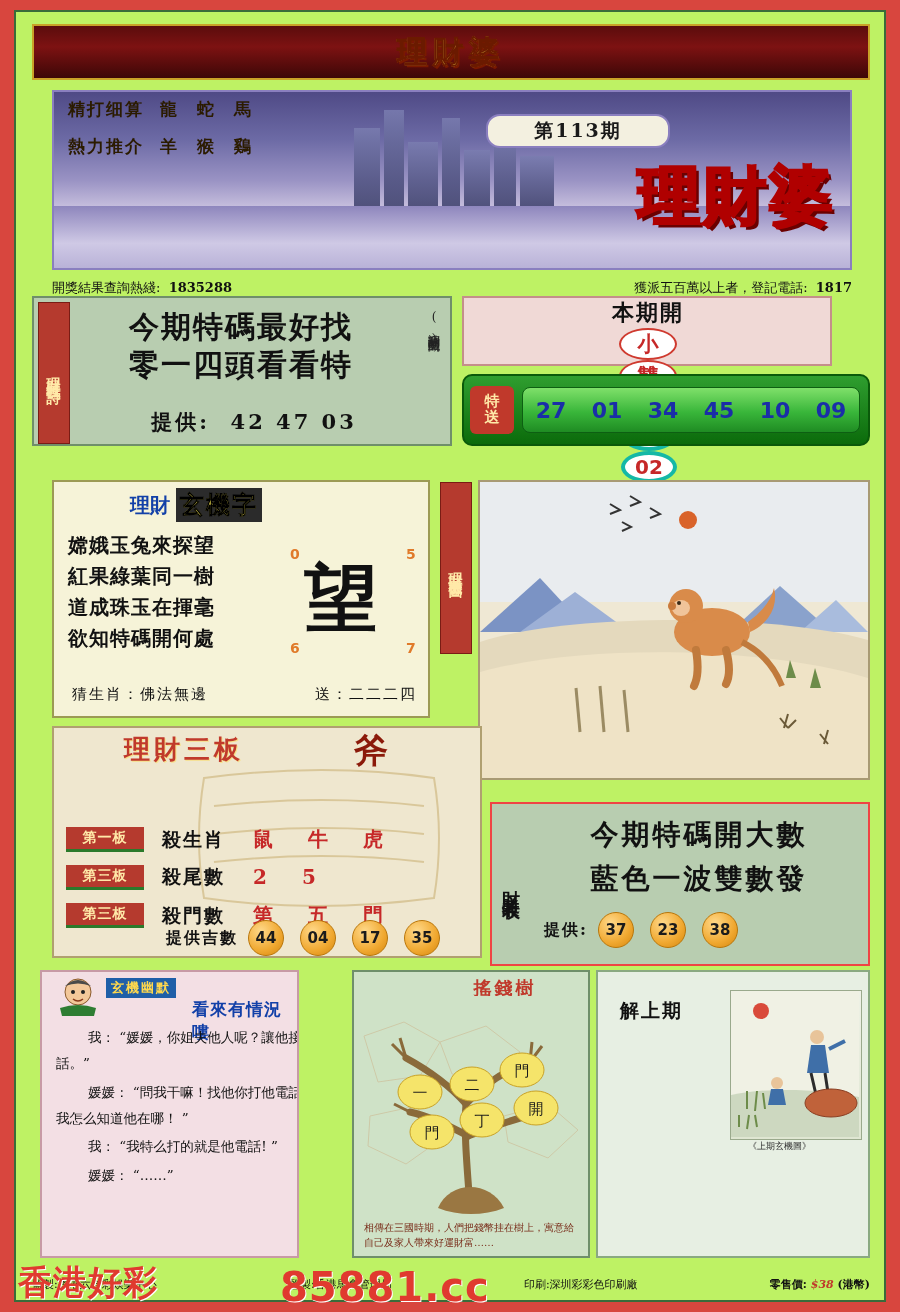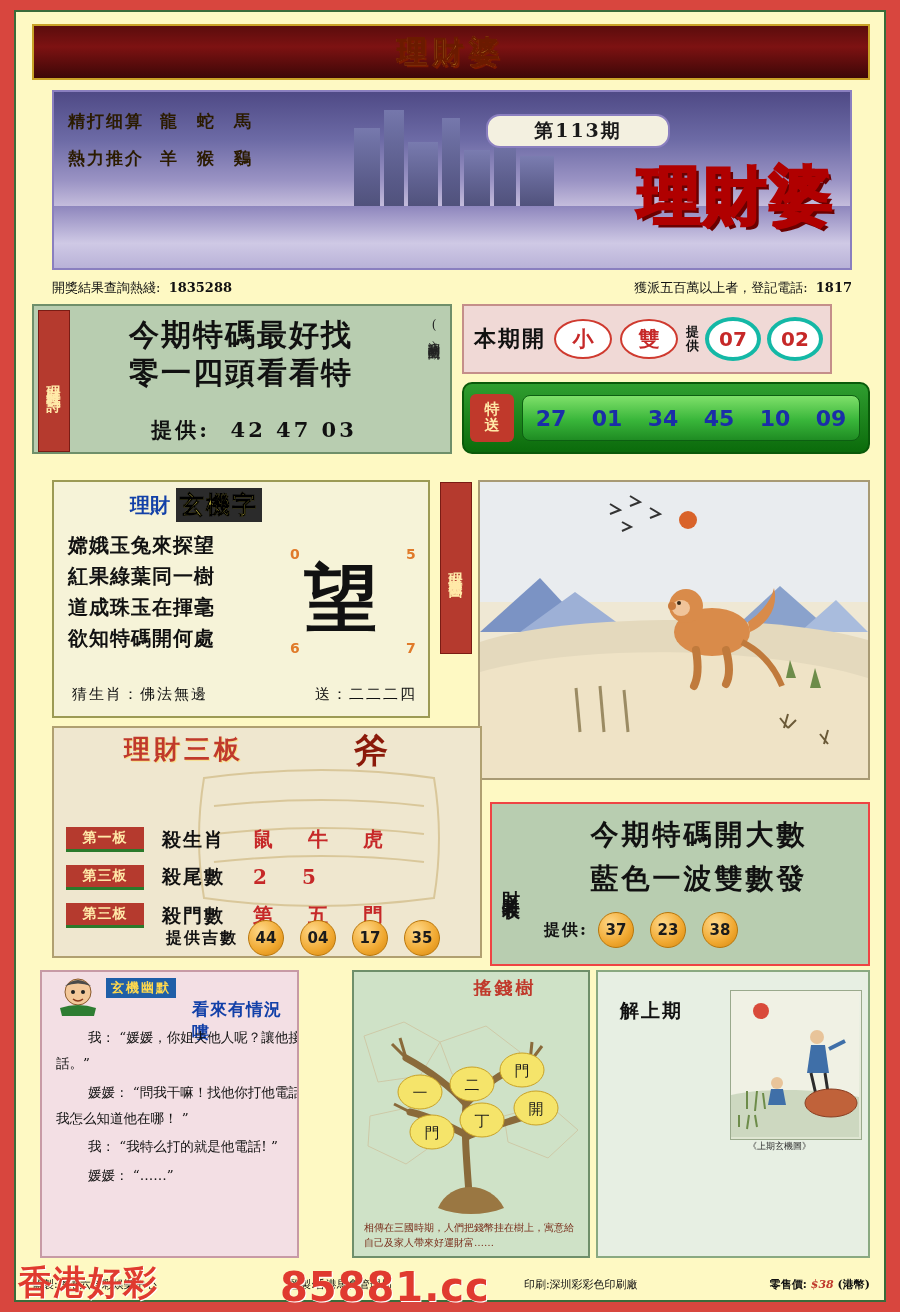--- a/index.html
+++ b/index.html
@@ -5,21 +5,21 @@
   html,body{margin:0;padding:0;}
   body{
     width:900px;height:1312px;
     background:#d8463e;
     font-family:"DejaVu Sans","Liberation Sans",sans-serif;
     overflow:hidden;
     position:relative;
   }
   .page{
     position:absolute;left:14px;top:10px;width:872px;height:1292px;
-    background:#fef9c3;
+    background:#bef264;
     border:2px solid #3a6b3a;
     box-sizing:border-box;
   }
   
   .masthead{
     position:absolute;left:16px;top:12px;width:838px;height:56px;
     background:linear-gradient(180deg,#5b0d0d 0%,#7d1212 40%,#3d0707 100%);
     border:2px solid #c9a227;
     box-sizing:border-box;
     display:flex;align-items:center;justify-content:center;
@@ -34,21 +34,21 @@
   .banner{
     position:absolute;left:36px;top:78px;width:800px;height:180px;
     background:linear-gradient(100deg,#6e63a8 0%,#8a7fbf 18%,#b0a7d4 34%,#cfc6e6 50%,#9aa7d6 62%,#6d86b8 76%,#3f5f86 100%);
     border:2px solid #8a7fbf;box-sizing:border-box;overflow:hidden;
   }
   .bannerSky{position:absolute;left:0;top:0;width:100%;height:118px;
     background:linear-gradient(180deg,#4f4a86 0%,#6c6aa5 40%,#9a93c4 75%,#cbc3e0 100%);}
   .bldg{position:absolute;bottom:62px;background:linear-gradient(180deg,#7a7db0,#3c3f6b);opacity:.85;}
   .bannerWater{position:absolute;left:0;bottom:0;width:100%;height:62px;
     background:linear-gradient(180deg,#8e86bd,#cfc9e5 60%,#b9b2d8 100%);}
-  .zodiacBox{position:absolute;left:14px;top:18px;color:#2b1b00;
+  .zodiacBox{position:absolute;left:14px;top:6px;color:#2b1b00;
     font-family:Liberation Sans, sans-serif;font-weight:bold;}
   .zrow{display:flex;align-items:center;margin-bottom:14px;font-size:17px;letter-spacing:2px;}
   .zrow .lbl{margin-right:16px;}
   .zrow .an{margin-right:18px;}
   .issue{
     position:absolute;left:432px;top:22px;width:180px;height:30px;
     background:#f3f0e0;border:2px solid #8a7fbf;border-radius:14px;
     display:flex;align-items:center;justify-content:center;
     font-family:"DejaVu Serif","Liberation Serif",serif;
     font-size:19px;font-weight:bold;color:#1a1a1a;letter-spacing:2px;
@@ -63,21 +63,21 @@
   }
   .hotlines{
     position:absolute;left:36px;top:266px;width:800px;height:20px;
     display:flex;justify-content:space-between;align-items:center;
     font-family:"DejaVu Serif","Liberation Serif",serif;
     font-size:13px;color:#111;
   }
   .hotlines span b{font-weight:bold;}
   
   .topBlock{
-    position:absolute;left:16px;top:292px;width:838px;height:160px;
+    position:absolute;left:16px;top:284px;width:838px;height:160px;
   }
   .leftSpecial{
     position:absolute;left:0;top:0;width:420px;height:150px;
     background:#b8cdb0;border:2px solid #6f8f6a;box-sizing:border-box;
   }
   .vlabel{
     position:absolute;left:4px;top:4px;width:30px;height:140px;
     background:#b53a2e;color:#ffe9a8;border:1px solid #7a1c14;
     writing-mode:vertical-rl;text-orientation:upright;
     font-family:"DejaVu Serif","Liberation Serif",serif;
@@ -97,21 +97,21 @@
   }
   .sideNote{
     position:absolute;left:382px;top:12px;width:26px;height:126px;
     writing-mode:vertical-rl;text-orientation:upright;
     font-family:"DejaVu Serif","Liberation Serif",serif;
     font-size:12px;color:#222;letter-spacing:1px;
   }
   .rightTop{
     position:absolute;left:430px;top:0;width:370px;height:70px;
     background:#f0d9d6;border:2px solid #c48f8a;box-sizing:border-box;
-    display:flex;align-items:center;padding-left:10px;
+    display:flex;align-items:center;padding-left:10px;flex-direction:column;
   }
   .rtLabel{font-family:"DejaVu Serif","Liberation Serif",serif;
     font-size:22px;font-weight:bold;color:#111;letter-spacing:2px;margin-right:8px;}
   .oval{
     width:54px;height:36px;border-radius:50%;
     border:2px solid #cf3a2f;background:#fff;
     display:flex;align-items:center;justify-content:center;
     font-family:"DejaVu Serif","Liberation Serif",serif;
     font-size:21px;font-weight:bold;color:#c62828;margin-right:8px;
   }

